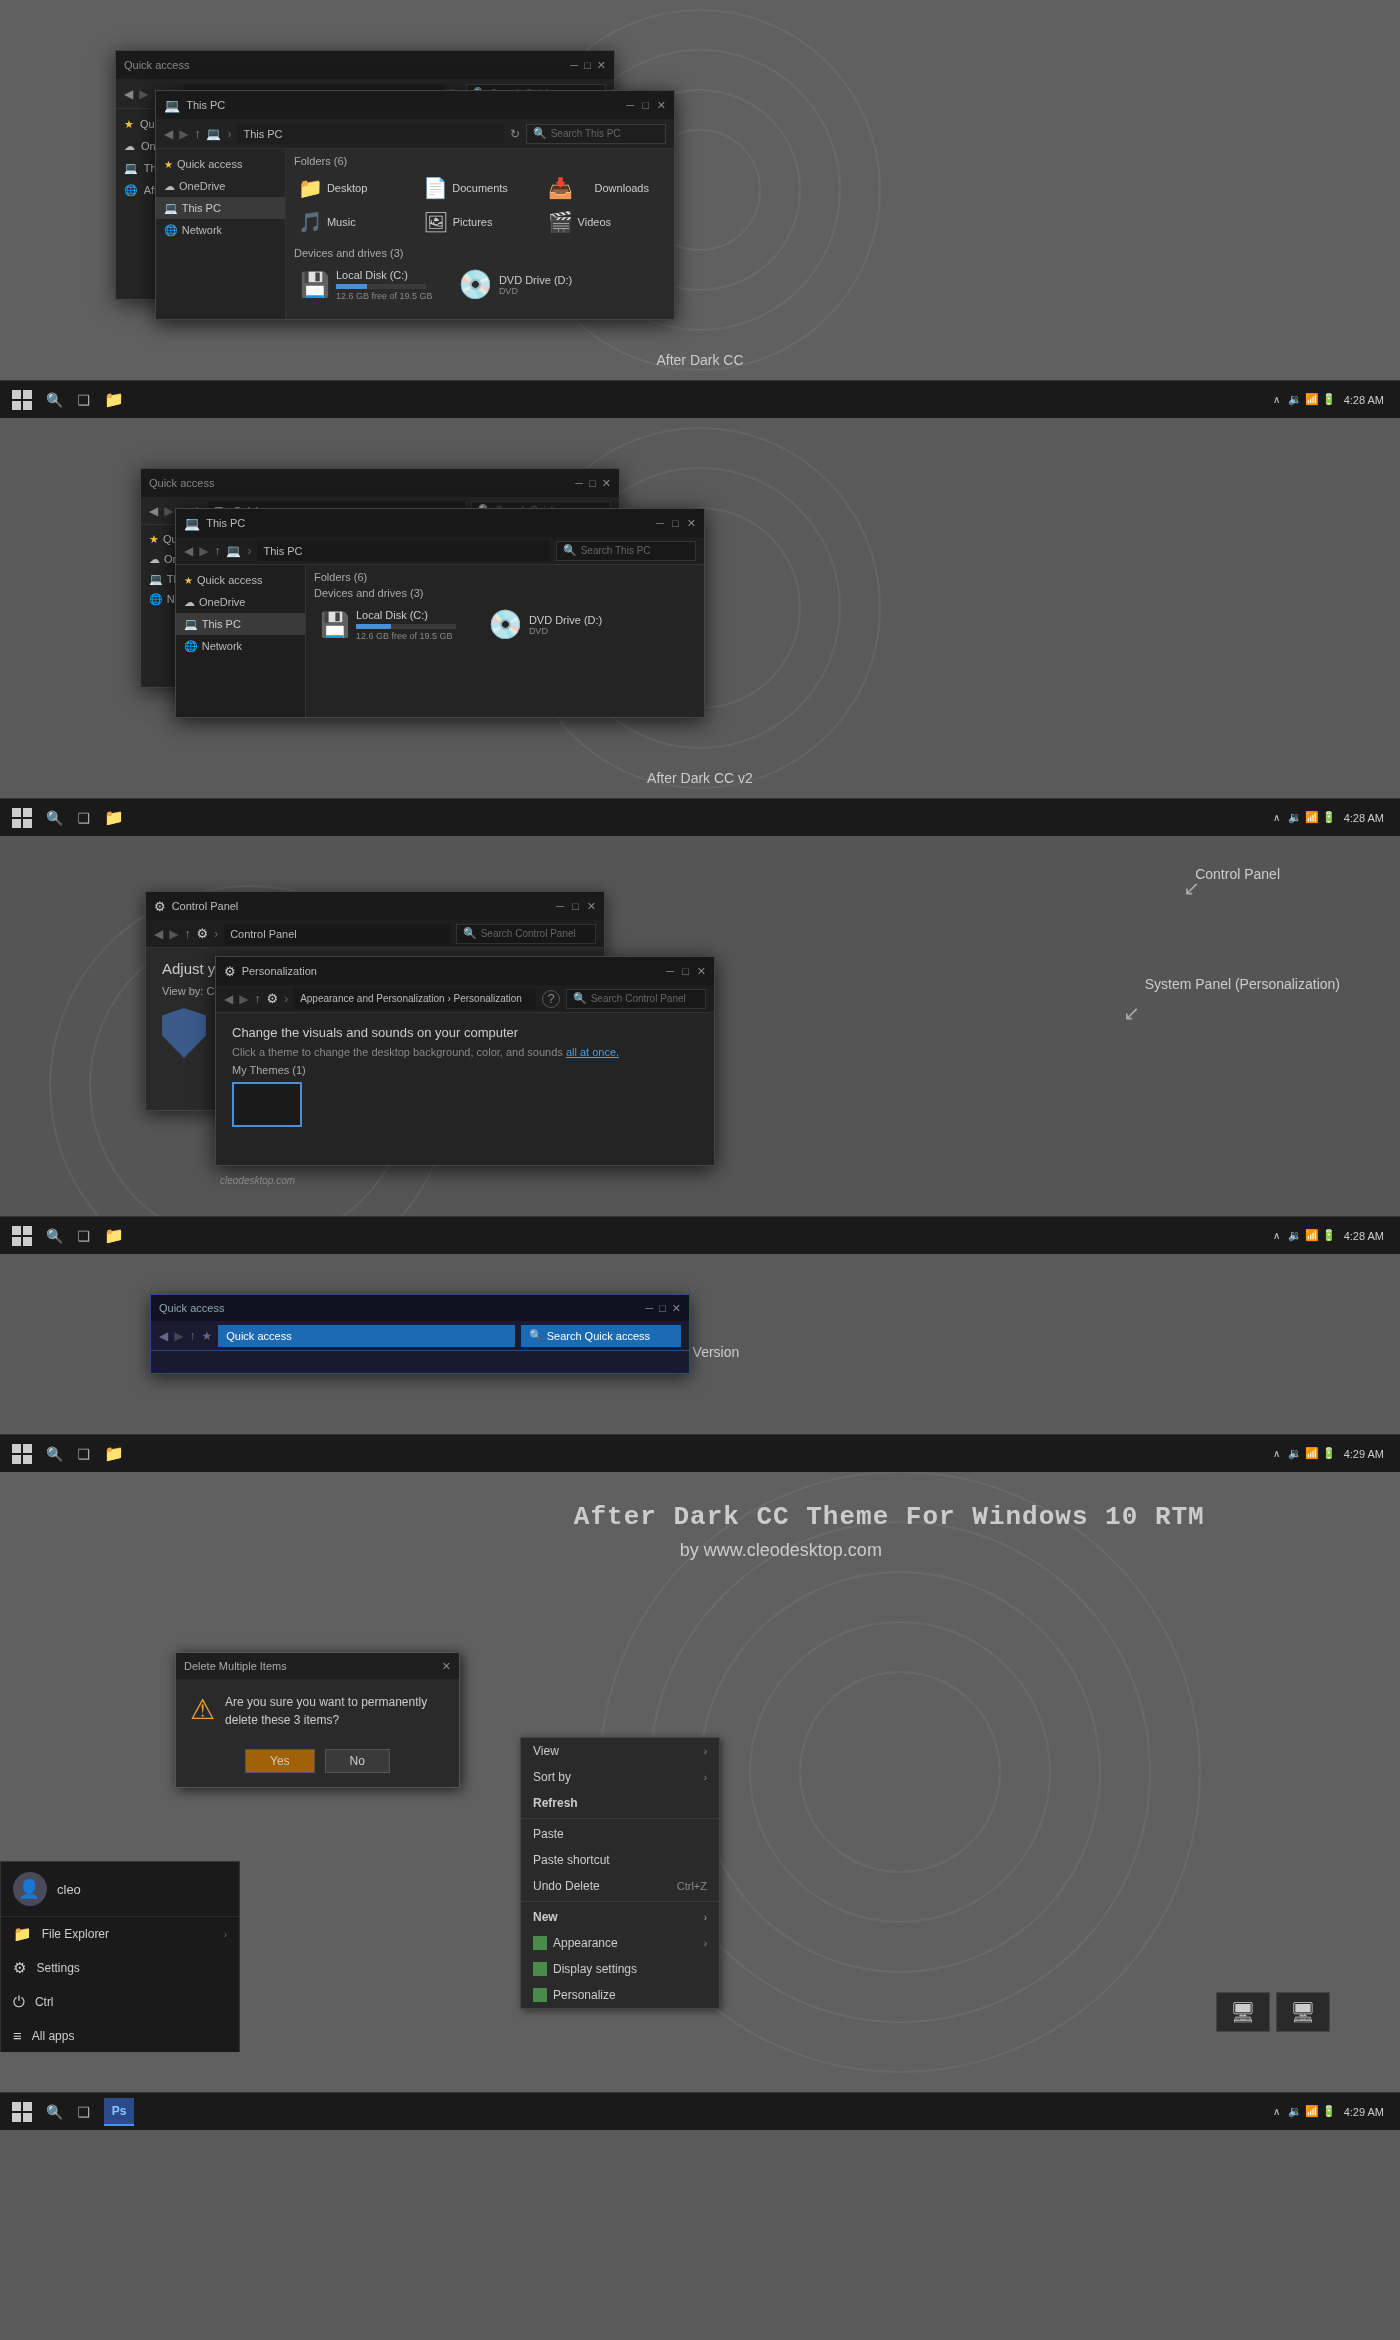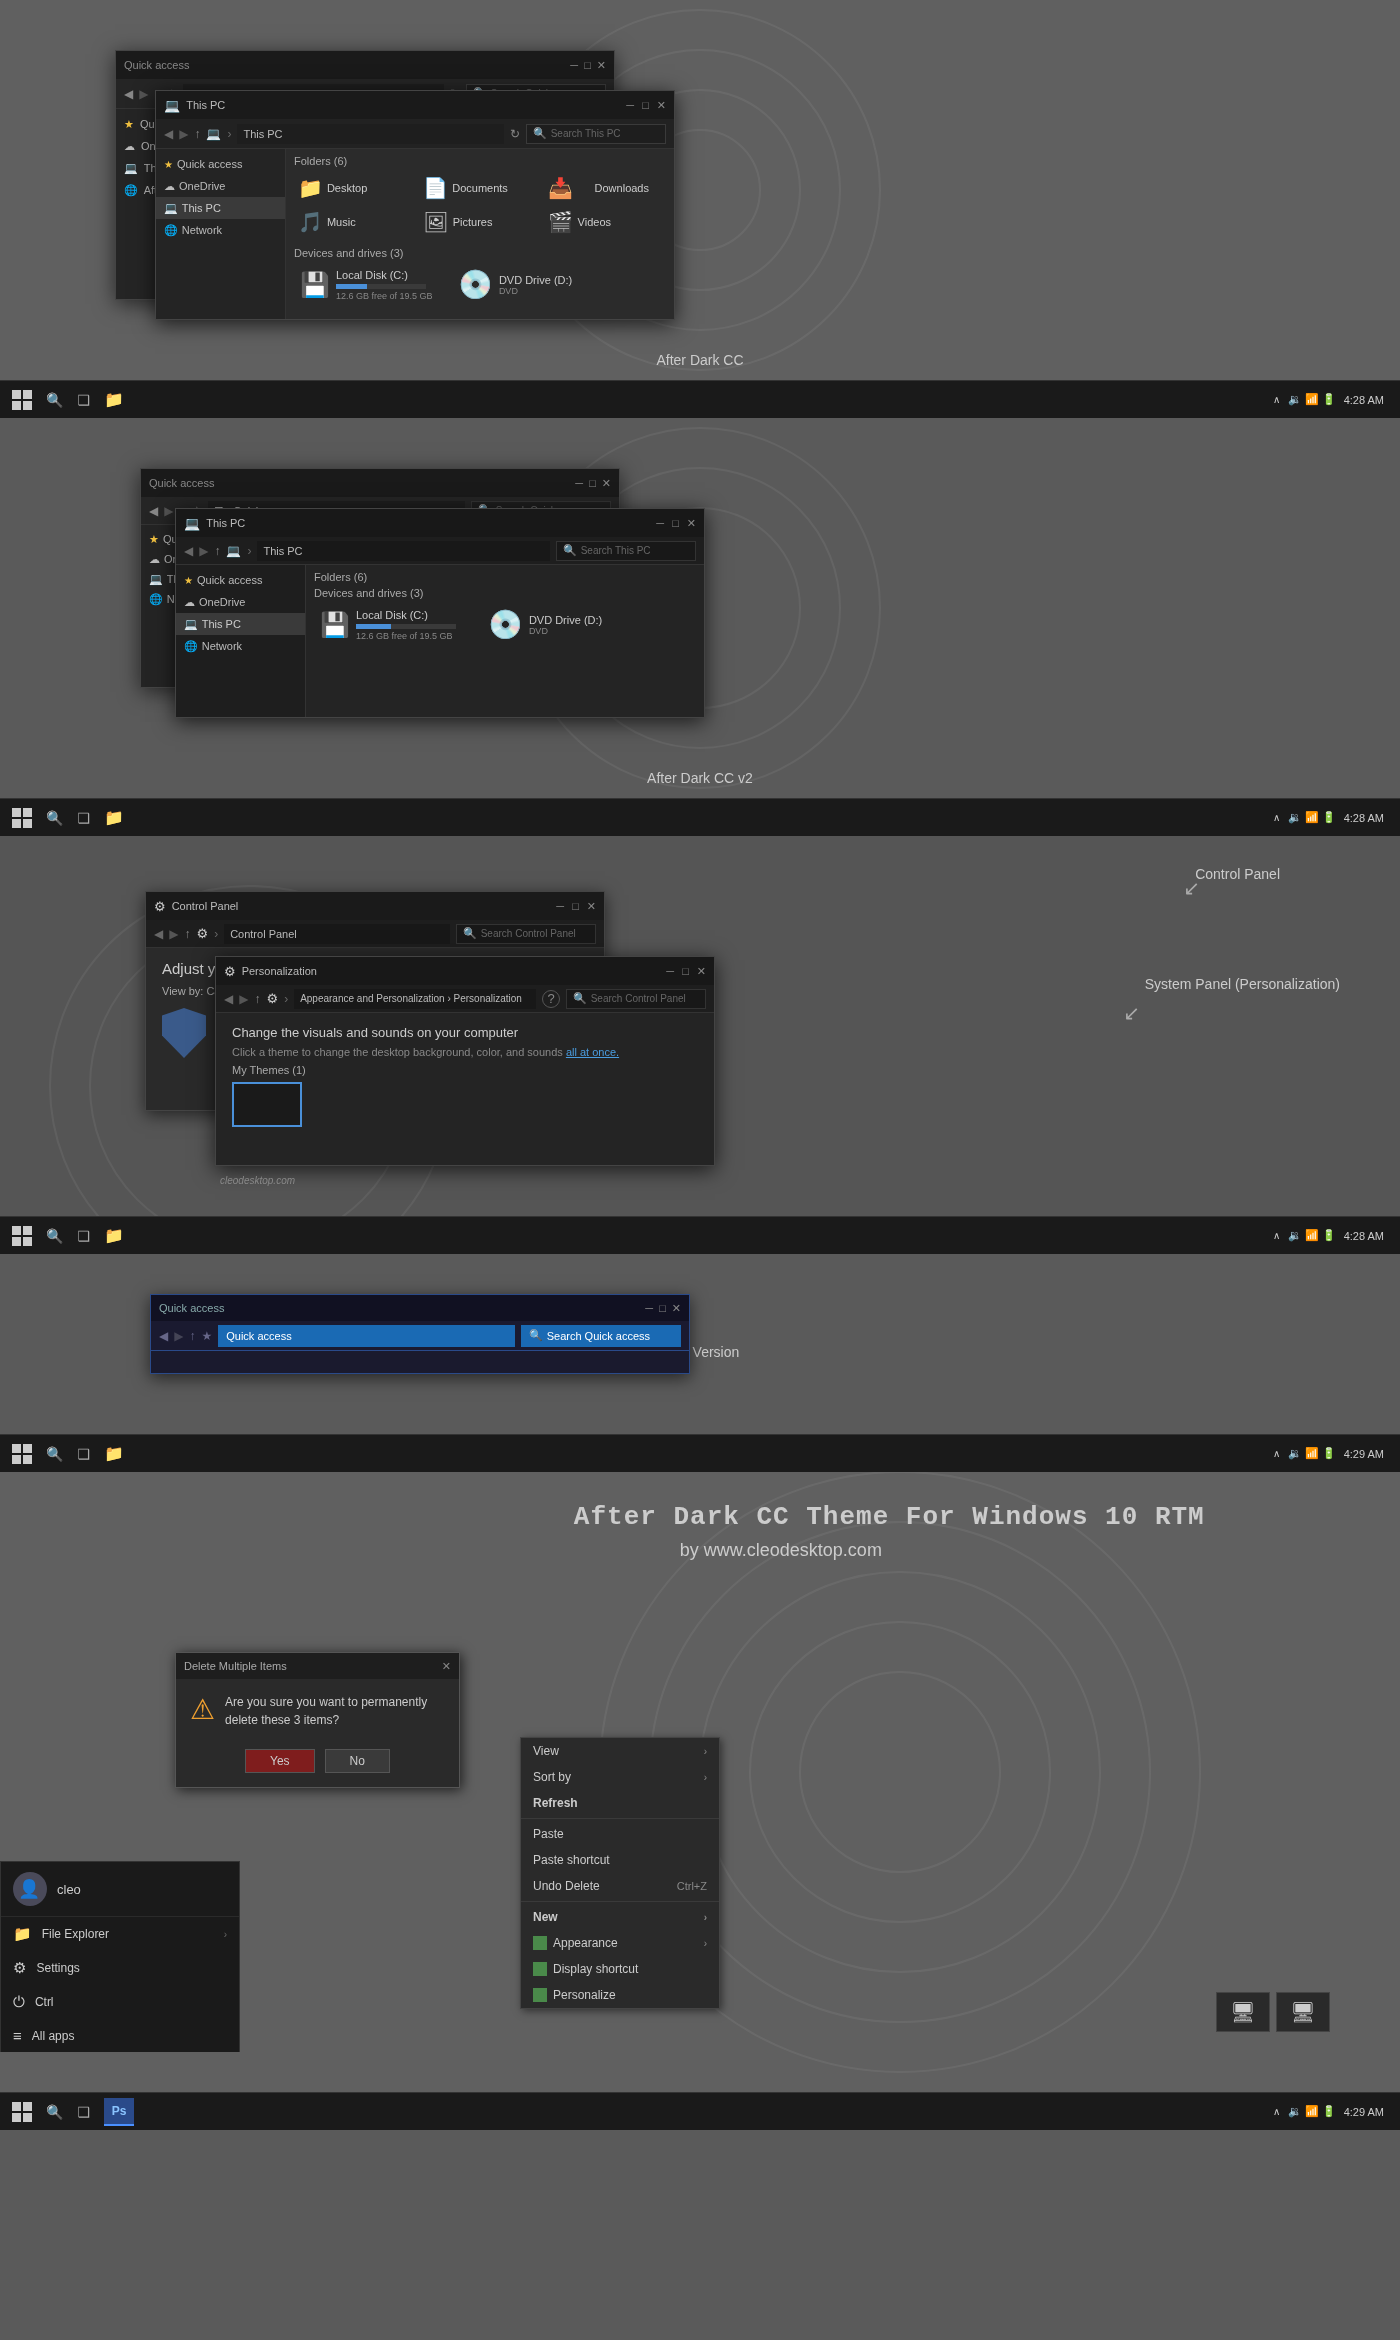--- a/index.html
+++ b/index.html
@@ -648,21 +648,21 @@
   <div style="position:absolute; top:180px; left:175px; width:285px; background:#2a2a2a; border:1px solid #555; box-shadow:2px 2px 12px rgba(0,0,0,0.7);">
     <div style="height:26px; background:#1e1e1e; display:flex; align-items:center; justify-content:space-between; padding:0 8px;">
       <span style="font-size:11px; color:#aaa;">Delete Multiple Items</span>
       <span style="font-size:11px; color:#888; cursor:pointer;">✕</span>
     </div>
     <div style="display:flex; gap:10px; padding:14px; align-items:flex-start;">
       <span style="font-size:28px; color:#f0a030;">⚠</span>
       <span style="font-size:12px; color:#ccc; line-height:1.5;">Are you sure you want to permanently delete these 3 items?</span>
     </div>
     <div style="display:flex; justify-content:center; gap:10px; padding:6px 14px 14px;">
-      <button style="padding:4px 24px; background:#7f1d1d; border:1px solid #555; color:#ccc; font-size:12px; cursor:pointer;">Yes</button>
+      <button style="padding:4px 24px; background:#a16207; border:1px solid #555; color:#ccc; font-size:12px; cursor:pointer;">Yes</button>
       <button style="padding:4px 24px; background:#3a3a3a; border:1px solid #555; color:#ccc; font-size:12px; cursor:pointer;">No</button>
     </div>
   </div>
 
   <div style="position:absolute; top:265px; left:520px; width:200px; background:#2a2a2a; border:1px solid #444; box-shadow:2px 2px 8px rgba(0,0,0,0.5);">
     <div style="display:flex; align-items:center; justify-content:space-between; padding:6px 12px; font-size:12px; color:#ccc; cursor:pointer;">
       <span>View</span>
       <span style="color:#888; font-size:10px;">›</span>
     </div>
     <div style="display:flex; align-items:center; justify-content:space-between; padding:6px 12px; font-size:12px; color:#ccc; cursor:pointer;">
@@ -690,21 +690,21 @@
     </div>
     <div style="display:flex; align-items:center; justify-content:space-between; padding:6px 12px; font-size:12px; color:#ccc; cursor:pointer;">
       <div style="display:flex; align-items:center; gap:6px;">
         <span style="width:14px; height:14px; background:#4a8a4a; display:inline-block;"></span>
         <span>Appearance</span>
       </div>
       <span style="color:#888; font-size:10px;">›</span>
     </div>
     <div style="display:flex; align-items:center; padding:6px 12px; font-size:12px; color:#ccc; cursor:pointer;">
       <span style="width:14px; height:14px; background:#4a8a4a; display:inline-block; margin-right:6px;"></span>
-      <span>Display shortcut</span>
+      <span>Display settings</span>
     </div>
     <div style="display:flex; align-items:center; padding:6px 12px; font-size:12px; color:#ccc; cursor:pointer;">
       <span style="width:14px; height:14px; background:#4a8a4a; display:inline-block; margin-right:6px;"></span>
       <span>Personalize</span>
     </div>
   </div>
 
 
   <div style="position:absolute; bottom:60px; right:130px; width:54px; height:40px; background:#2a2a2a; border:1px solid #444; display:flex; align-items:center; justify-content:center;">
     <span style="font-size:20px;">🖥</span>

